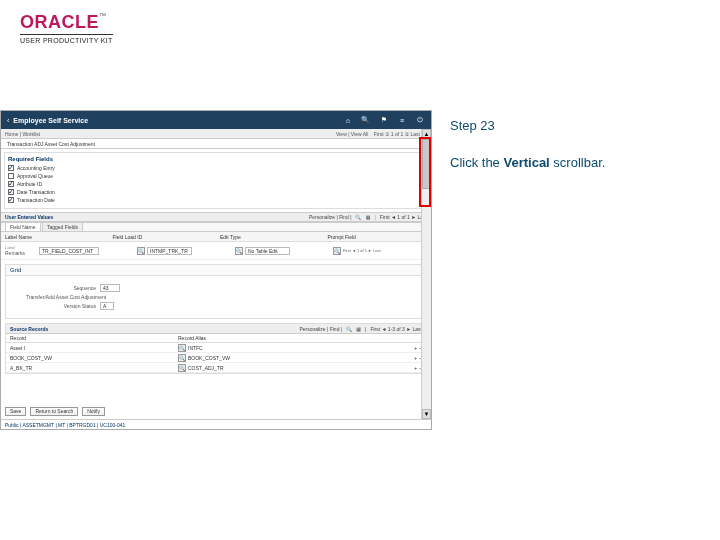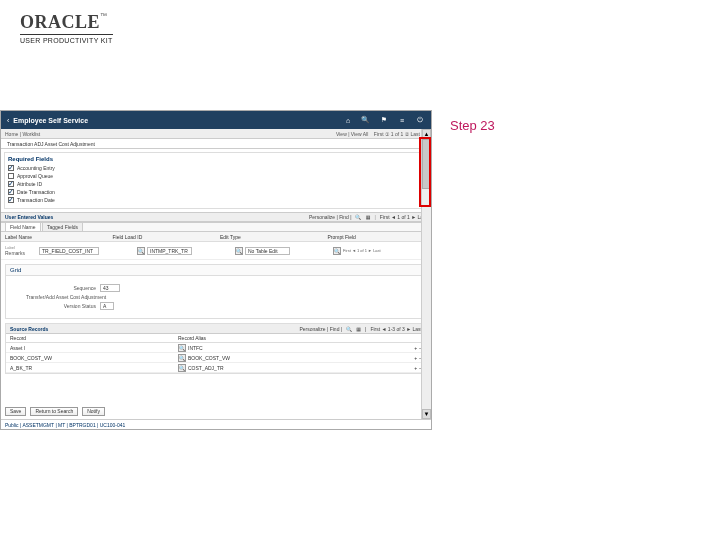--- a/index.html
+++ b/index.html
@@ -7,21 +7,21 @@
     width: 720px; height: 540px;
     font-family: Arial, Helvetica, sans-serif;
     background: #fff;
     position: relative;
   }
   .header {
     position: absolute; top: 0; left: 0; right: 0; height: 60px;
     padding: 10px 20px;
   }
   .logo-block { position: absolute; left: 20px; top: 12px; }
-  .logo-text { color: #404040; font-weight: bold; font-size: 18px; letter-spacing: 0.5px; font-family: Liberation Serif, serif; }
+  .logo-text { color: #be185d; font-weight: bold; font-size: 18px; letter-spacing: 0.5px; font-family: Liberation Sans, sans-serif; }
   .logo-tm { font-size: 7px; color: #555; vertical-align: top; }
   .logo-sub { font-size: 7px; color: #222; letter-spacing: 0.3px; border-top: 1px solid #333; padding-top: 2px; margin-top: 1px; }
   .page-title {
     position: absolute; right: 20px; top: 28px;
     font-size: 15px; color: #000;
   }
   .content {
     position: absolute; top: 110px; left: 0; width: 720px;
     display: flex;
   }
@@ -116,21 +116,21 @@
     display: flex; flex-direction: column;
   }
   .vscroll .arrow { height: 10px; background: #ddd; border: 1px solid #bbb; font-size: 6px; display: flex; align-items: center; justify-content: center; }
   .vscroll .track { flex: 1; position: relative; }
   .vscroll .thumb { position: absolute; top: 0; left: 0; right: 0; height: 50px; background: #c8c8c8; border: 1px solid #aaa; }
   .hl {
     position: absolute; top: 26px; right: 0; width: 12px; height: 70px;
     border: 2px solid #d00; pointer-events: none;
   }
   .instruction-pane {
-    flex: 1; padding: 8px 18px; font-size: 13px; color: #be185d;
+    flex: 1; padding: 8px 18px; font-size: 13px; color: #0c4a6e;
   }
   .step-label { margin-bottom: 22px; }
   .instr b { font-weight: bold; }
 </style>
 </head>
 <body>
 
 <div class="header">
   <div class="logo-block">
     <span class="logo-text">ORACLE</span><span class="logo-tm">™</span>
@@ -318,15 +318,18 @@
       <div class="track">
         <div class="thumb"></div>
       </div>
       <div class="arrow">▼</div>
     </div>
     <div class="hl"></div>
   </div>
 
   <div class="instruction-pane">
     <div class="step-label">Step 23</div>
+    <div class="instr">
+      <span>Click the </span><b>Vertical</b><span> scrollbar.</span>
+    </div>
   </div>
 
 </div>
 
 </body></html>

